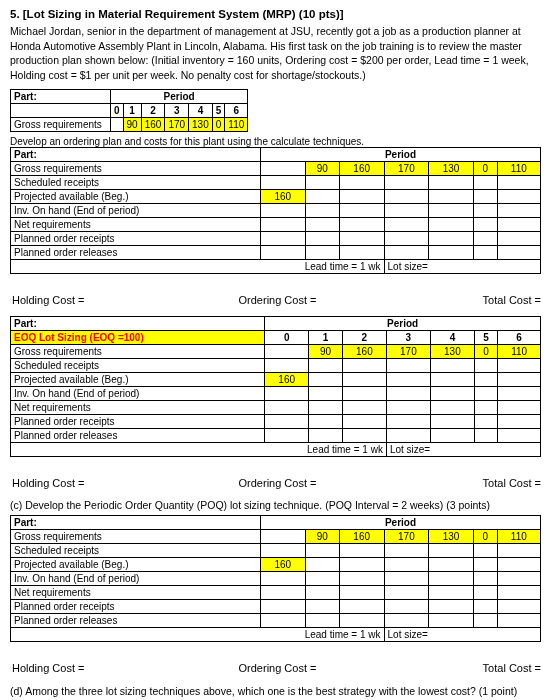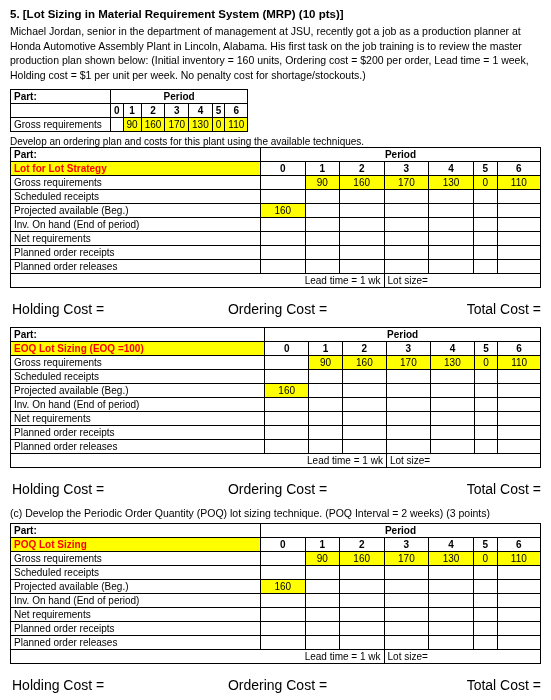--- a/index.html
+++ b/index.html
@@ -55,22 +55,22 @@
       font-weight: bold;
     }
     .poq-lot {
       background: #ffff00;
       color: red;
       font-weight: bold;
     }
     .cost-row {
       display: flex;
       align-items: center;
-      margin-top: 13px;
-      font-size: 14px;
+      margin-top: 20px;
+      font-size: 11px;
       gap: 12px;
     }
     .cost-item {
       flex: 1;
       padding: 0 2px;
     }
     .cost-item-right {
       flex: 1;
       text-align: right;
     }
@@ -120,38 +120,28 @@
     <td style="border:1px solid #000; background:#ffff00;">90</td>
     <td style="border:1px solid #000; background:#ffff00;">160</td>
     <td style="border:1px solid #000; background:#ffff00;">170</td>
     <td style="border:1px solid #000; background:#ffff00;">130</td>
     <td style="border:1px solid #000; background:#ffff00;">0</td>
     <td style="border:1px solid #000; background:#ffff00;">110</td>
   </tr>
 </tbody>
   </table>
 
-<div class="foot-note">Develop an ordering plan and costs for this plant using the available techniques.</div>
+<div class="foot-note">Develop an ordering plan and costs for this plant using the calculate techniques.</div>
 
 <div class="section">
   <table>
     <tbody>
         <tr>
       <td style="font-weight:bold; text-align:left; border:1px solid #000;">Part:</td>
       <td colspan="7" style="font-weight:bold; text-align:center; border:1px solid #000;">Period</td>
-    </tr>
-    <tr>
-      <td class="lot-for-lot" style="border:1px solid #000;">Lot for Lot Strategy</td>
-      <td style="border:1px solid #000; font-weight:bold;">0</td>
-      <td style="border:1px solid #000; font-weight:bold;">1</td>
-      <td style="border:1px solid #000; font-weight:bold;">2</td>
-      <td style="border:1px solid #000; font-weight:bold;">3</td>
-      <td style="border:1px solid #000; font-weight:bold;">4</td>
-      <td style="border:1px solid #000; font-weight:bold;">5</td>
-      <td style="border:1px solid #000; font-weight:bold;">6</td>
     </tr>
     <tr>
       <td style="border:1px solid #000; text-align:left;">Gross requirements</td>
       <td style="border:1px solid #000;"></td>
       <td style="border:1px solid #000; background:#ffff00;">90</td>
       <td style="border:1px solid #000; background:#ffff00;">160</td>
       <td style="border:1px solid #000; background:#ffff00;">170</td>
       <td style="border:1px solid #000; background:#ffff00;">130</td>
       <td style="border:1px solid #000; background:#ffff00;">0</td>
       <td style="border:1px solid #000; background:#ffff00;">110</td>
@@ -331,30 +321,20 @@
 
 <div class="section">
   <div class="section-heading">(c) Develop the Periodic Order Quantity (POQ) lot sizing technique. (POQ Interval = 2 weeks) (3 points)</div>
   <table>
     <tbody>
         <tr>
       <td style="font-weight:bold; text-align:left; border:1px solid #000;">Part:</td>
       <td colspan="7" style="font-weight:bold; text-align:center; border:1px solid #000;">Period</td>
     </tr>
     <tr>
-      <td class="poq-lot" style="border:1px solid #000;">POQ Lot Sizing</td>
-      <td style="border:1px solid #000; font-weight:bold;">0</td>
-      <td style="border:1px solid #000; font-weight:bold;">1</td>
-      <td style="border:1px solid #000; font-weight:bold;">2</td>
-      <td style="border:1px solid #000; font-weight:bold;">3</td>
-      <td style="border:1px solid #000; font-weight:bold;">4</td>
-      <td style="border:1px solid #000; font-weight:bold;">5</td>
-      <td style="border:1px solid #000; font-weight:bold;">6</td>
-    </tr>
-    <tr>
       <td style="border:1px solid #000; text-align:left;">Gross requirements</td>
       <td style="border:1px solid #000;"></td>
       <td style="border:1px solid #000; background:#ffff00;">90</td>
       <td style="border:1px solid #000; background:#ffff00;">160</td>
       <td style="border:1px solid #000; background:#ffff00;">170</td>
       <td style="border:1px solid #000; background:#ffff00;">130</td>
       <td style="border:1px solid #000; background:#ffff00;">0</td>
       <td style="border:1px solid #000; background:#ffff00;">110</td>
     </tr>
     <tr>

